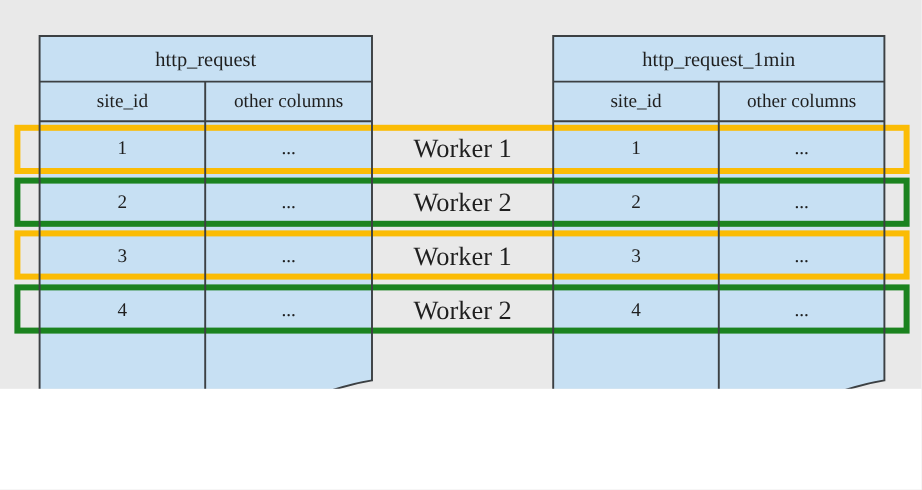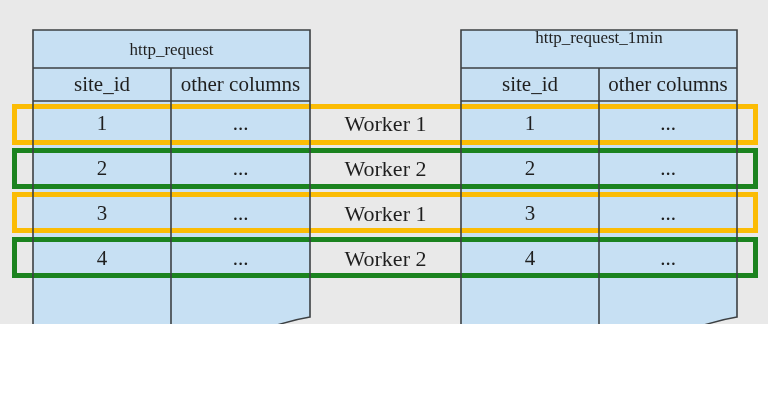--- a/index.html
+++ b/index.html
@@ -8,21 +8,21 @@
     width:768px;height:324px;
     background:#e9e9e9;
     overflow:hidden;
     font-family:Liberation Serif, serif;
     color:#1f1f1f;
   }
   .stage svg{position:absolute;left:0;top:0;z-index:0;}
   .txt{
     position:absolute;
     display:flex;align-items:center;justify-content:center;
-    font-size:21px;line-height:1;
+    font-size:16px;line-height:1;
     z-index:2;
     white-space:nowrap;
   }
   .title{font-size:17px;}
   .worker{font-size:22px;}
 </style>
 </head>
 <body>
 
 <div class="stage">
@@ -68,21 +68,21 @@
   <div class="txt" style="left:33px;top:191px;width:138px;height:45px;">3</div>
   <div class="txt" style="left:171px;top:191px;width:139px;height:45px;">...</div>
   <div class="txt" style="left:33px;top:236px;width:138px;height:45px;">4</div>
   <div class="txt" style="left:171px;top:236px;width:139px;height:45px;">...</div>
 
   <div class="txt worker" style="left:310px;top:101px;width:151px;height:45px;">Worker 1</div>
   <div class="txt worker" style="left:310px;top:146px;width:151px;height:45px;">Worker 2</div>
   <div class="txt worker" style="left:310px;top:191px;width:151px;height:45px;">Worker 1</div>
   <div class="txt worker" style="left:310px;top:236px;width:151px;height:45px;">Worker 2</div>
 
-  <div class="txt title" style="left:461px;top:18px;width:276px;height:38px;">http_request_1min</div>
+  <div class="txt title" style="left:461px;top:30px;width:276px;height:38px;">http_request_1min</div>
   <div class="txt" style="left:461px;top:68px;width:138px;height:33px;">site_id</div>
   <div class="txt" style="left:599px;top:68px;width:138px;height:33px;">other columns</div>
 
   <div class="txt" style="left:461px;top:101px;width:138px;height:45px;">1</div>
   <div class="txt" style="left:599px;top:101px;width:138px;height:45px;">...</div>
   <div class="txt" style="left:461px;top:146px;width:138px;height:45px;">2</div>
   <div class="txt" style="left:599px;top:146px;width:138px;height:45px;">...</div>
   <div class="txt" style="left:461px;top:191px;width:138px;height:45px;">3</div>
   <div class="txt" style="left:599px;top:191px;width:138px;height:45px;">...</div>
   <div class="txt" style="left:461px;top:236px;width:138px;height:45px;">4</div>

